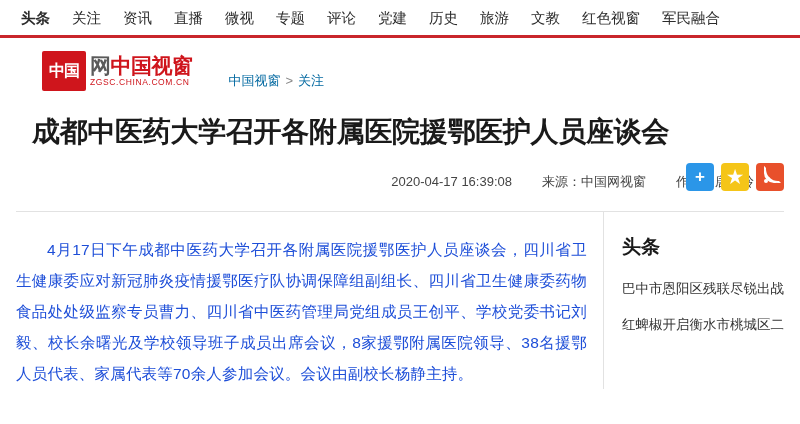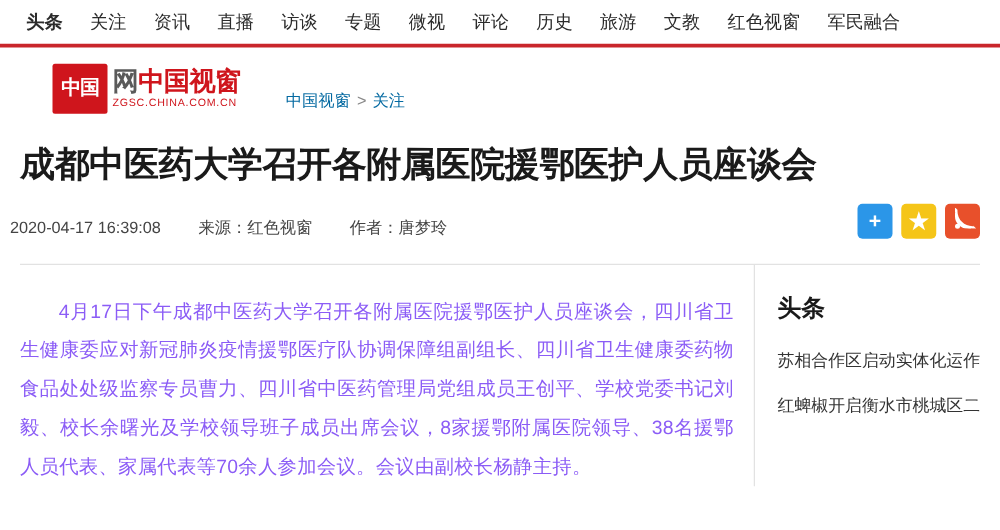--- a/index.html
+++ b/index.html
@@ -100,40 +100,41 @@
     color: #888;
   }
   .breadcrumb a {
     color: #0369a1;
     text-decoration: none;
     cursor: pointer;
   }
 
   
   .headline-wrap {
-    padding: 10px 16px 0 16px;
+    padding: 10px 16px 0 32px;
   }
   h1.headline {
     font-size: 28px;
     font-weight: bold;
     color: #1a1a1a;
     margin: 0;
     line-height: 1.32;
     letter-spacing: -0.3px;
     white-space: nowrap;
   }
 
   
   .metarow {
     display: flex;
     align-items: center;
     padding: 22px 16px 0 8px;
     font-size: 13px;
     color: #444;
     position: relative;
+    justify-content: flex-end;
   }
   .metarow .meta-item {
     margin-right: 30px;
     white-space: nowrap;
   }
   .share-icons {
     position: absolute;
     right: 16px;
     top: 12px;
     display: flex;
@@ -198,21 +199,21 @@
   }
   .article {
     width: 600px;
     padding-top: 22px;
     box-sizing: border-box;
   }
   .article p {
     margin: 0;
     font-size: 15.5px;
     line-height: 2.0;
-    color: #8b5cf6;
+    color: #1d4ed8;
     text-align: justify;
     text-indent: 2em;
     letter-spacing: 0.2px;
   }
 
   .sidebar {
     width: 184px;
     margin-left: 16px;
     border-left: 1px solid #e2e2e2;
     padding: 22px 0 0 18px;
@@ -240,24 +241,24 @@
   }
 </style>
 </head>
 <body>
 
 <div class="topnav">
   <div class="nav-item first">头条</div>
   <div class="nav-item">关注</div>
   <div class="nav-item">资讯</div>
   <div class="nav-item">直播</div>
-  <div class="nav-item">访谈</div>
+  <div class="nav-item">微视</div>
   <div class="nav-item">专题</div>
-  <div class="nav-item">微视</div>
   <div class="nav-item">评论</div>
+  <div class="nav-item">党建</div>
   <div class="nav-item">历史</div>
   <div class="nav-item">旅游</div>
   <div class="nav-item">文教</div>
   <div class="nav-item">红色视窗</div>
   <div class="nav-item">军民融合</div>
 </div>
 
 <div class="logorow">
   <div class="logo-wrap">
     <div class="logo-mark">中国</div>
@@ -270,21 +271,21 @@
     <a>中国视窗</a><span class="sep">&gt;</span><a>关注</a>
   </div>
 </div>
 
 <div class="headline-wrap">
   <h1 class="headline">成都中医药大学召开各附属医院援鄂医护人员座谈会</h1>
 </div>
 
 <div class="metarow">
   <div class="meta-item">2020-04-17 16:39:08</div>
-  <div class="meta-item">来源：红色视窗</div>
+  <div class="meta-item">来源：中国网视窗</div>
   <div class="meta-item">作者：唐梦玲</div>
 
   <div class="share-icons">
     <div class="share-btn share-plus">+</div>
     <div class="share-btn share-star">★</div>
     <div class="share-btn share-rss">
       <span class="rss-glyph">
         <i class="rss-dot"></i>
         <i class="rss-a"></i>
         <i class="rss-b"></i>
@@ -296,17 +297,17 @@
 <div class="divider"></div>
 
 <div class="content">
   <div class="article">
     <p>4月17日下午成都中医药大学召开各附属医院援鄂医护人员座谈会，四川省卫生健康委应对新冠肺炎疫情援鄂医疗队协调保障组副组长、四川省卫生健康委药物食品处处级监察专员曹力、四川省中医药管理局党组成员王创平、学校党委书记刘毅、校长余曙光及学校领导班子成员出席会议，8家援鄂附属医院领导、38名援鄂人员代表、家属代表等70余人参加会议。会议由副校长杨静主持。</p>
   </div>
 
   <div class="sidebar">
     <div class="sidebar-title">头条</div>
     <ul class="sidebar-list">
-      <li>苏相合作区启动实体化运作</li>
+      <li>巴中市恩阳区残联尽锐出战</li>
       <li>红蜱椒开启衡水市桃城区二</li>
     </ul>
   </div>
 </div>
 
 </body></html>

